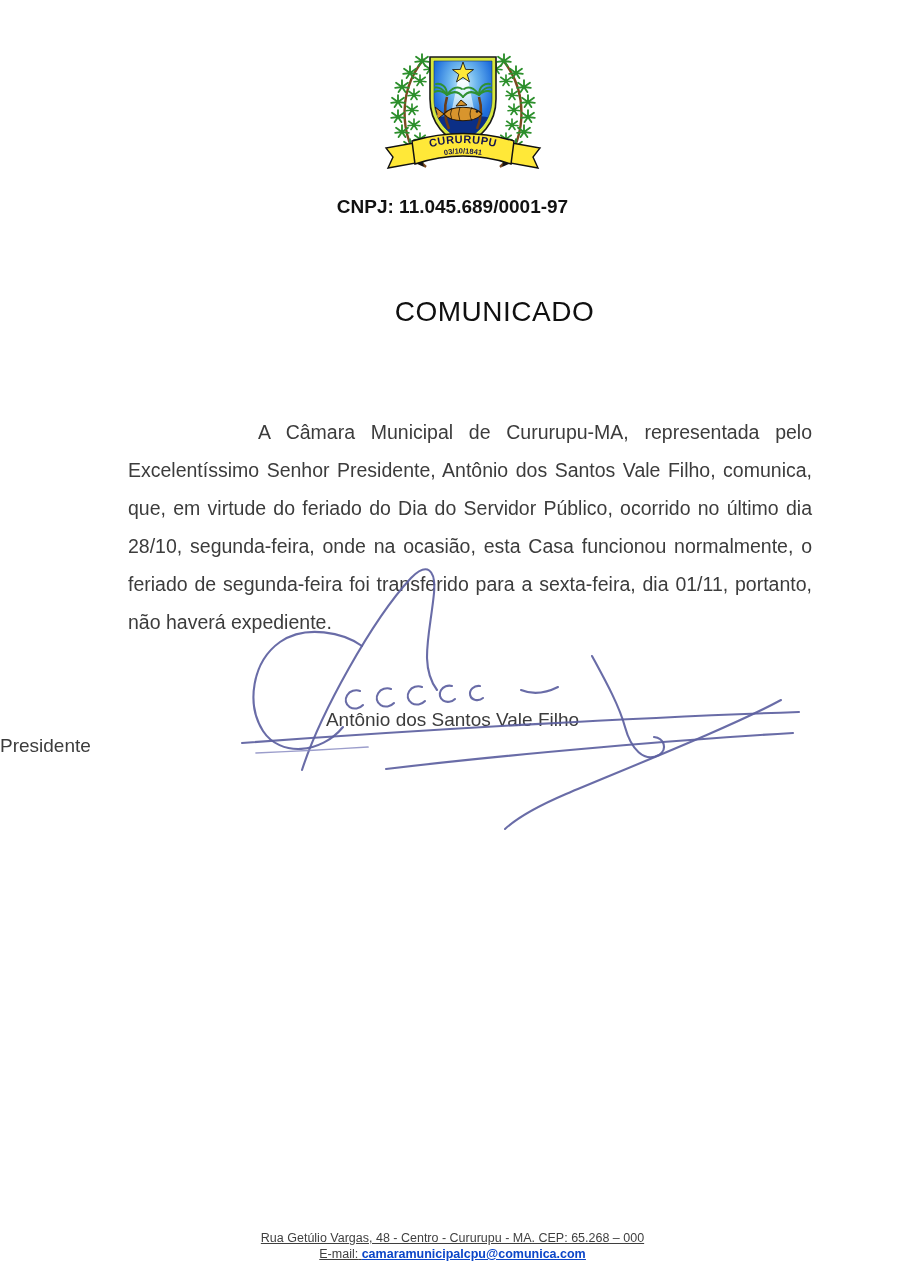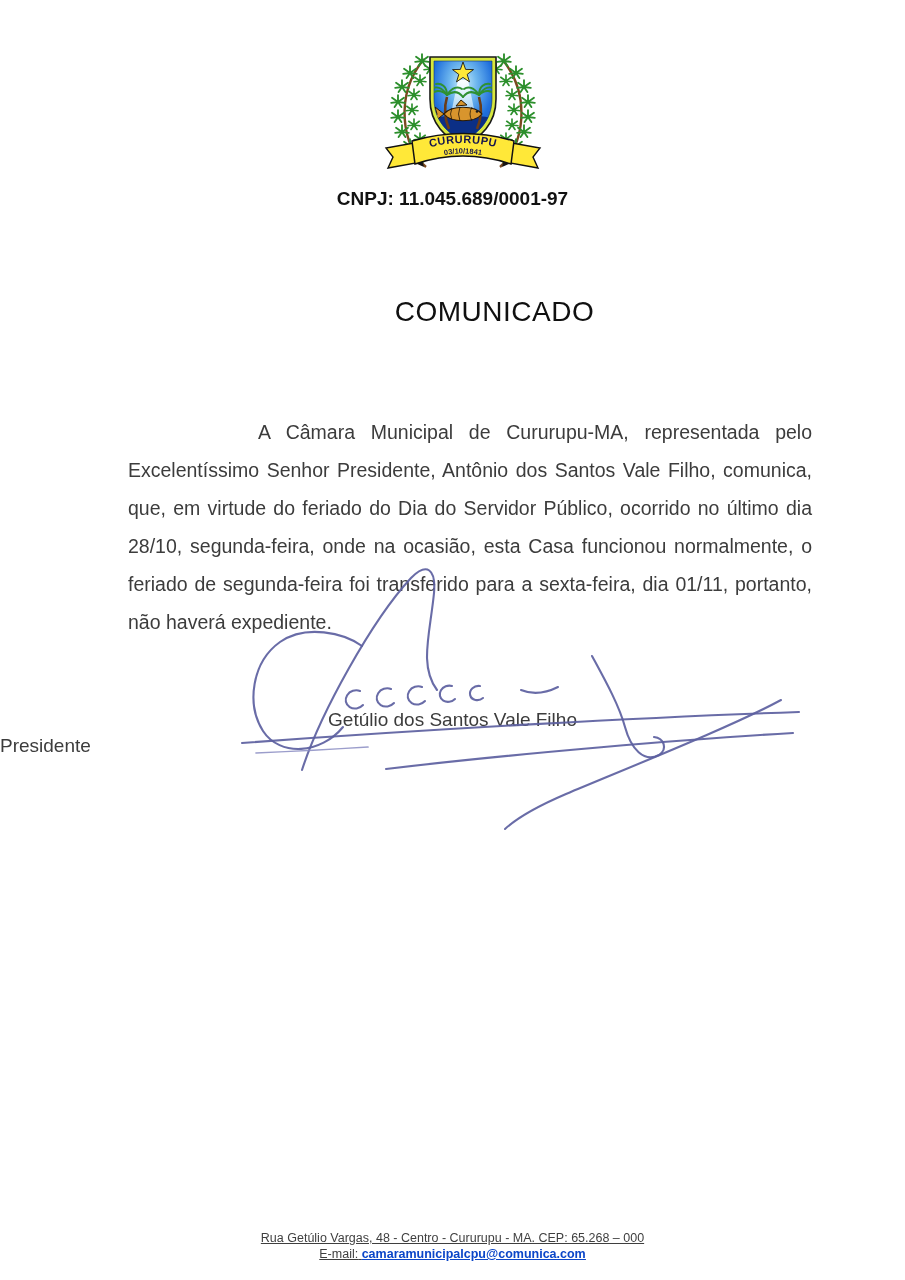--- a/index.html
+++ b/index.html
@@ -8,21 +8,21 @@
     position:relative; width:905px; height:1280px; background:#ffffff;
     margin:0 auto; overflow:hidden;
     font-family:"Liberation Sans", sans-serif;
   }
   .crest { position:absolute; left:368px; top:46px; width:190px; height:128px; }
   .org-name {
     position:absolute; top:172px; left:0; width:100%; text-align:center;
     font-size:19px; font-weight:700; color:#121212; letter-spacing:0.2px;
   }
   .cnpj {
-    position:absolute; top:188px; left:0; width:100%; text-align:center;
+    position:absolute; top:196px; left:0; width:100%; text-align:center;
     font-size:19px; font-weight:700; color:#121212;
   }
   .doc-title {
     position:absolute; top:296px; left:0; width:100%; text-align:center;
     font-size:28px; font-weight:400; color:#101010; letter-spacing:0.5px;margin-left:42px;
   }
   .body-text {
     position:absolute; left:128px; top:413px; width:684px;
     font-size:19.5px; line-height:38px; color:#3c3c3c;
     text-align:justify; text-indent:130px; font-weight:400;
@@ -164,21 +164,21 @@
       </text>
     </g>
   </svg>
 
   <div class="cnpj">CNPJ: 11.045.689/0001-97</div>
 
   <div class="doc-title">COMUNICADO</div>
 
   <p class="body-text">A Câmara Municipal de Cururupu-MA, representada pelo Excelentíssimo Senhor Presidente, Antônio dos Santos Vale Filho, comunica, que, em virtude do feriado do Dia do Servidor Público, ocorrido no último dia 28/10, segunda-feira, onde na ocasião, esta Casa funcionou normalmente, o feriado de segunda-feira foi transferido para a sexta-feira, dia 01/11, portanto, não haverá expediente.</p>
 
-  <div class="sig-name">Getúlio dos Santos Vale Filho</div>
+  <div class="sig-name">Antônio dos Santos Vale Filho</div>
   <div class="sig-role">Presidente</div>
 
   <svg class="signature-svg" viewBox="230 550 580 290">
     <path class="ink" d="M362,646 C344,633 306,624 280,642 C252,662 246,704 263,731 C280,757 321,754 343,727"></path>
     <path class="ink" d="M302,770 C320,714 372,620 411,578 C427,562 436,569 434,593 C430,634 419,666 437,690"></path>
     <path class="ink" d="M360,691 a10,9 -20 1 0 3,14 M391,689 a10,9 -20 1 0 3,14 M422,687 a10,9 -20 1 0 3,14 M452,686 a9,8 -20 1 0 3,13 M480,686 a8,7 -20 1 0 3,12"></path>
     <path class="ink" d="M521,690 q17,7 37,-3"></path>
     <path class="ink" d="M592,656 C605,680 619,705 625,727 C631,749 644,763 659,755 C668,749 664,738 654,737"></path>
     <path class="ink" d="M242,743 C430,729 650,717 799,712"></path>
     <path class="ink-light" d="M256,753 C300,751 336,749 368,747"></path>

